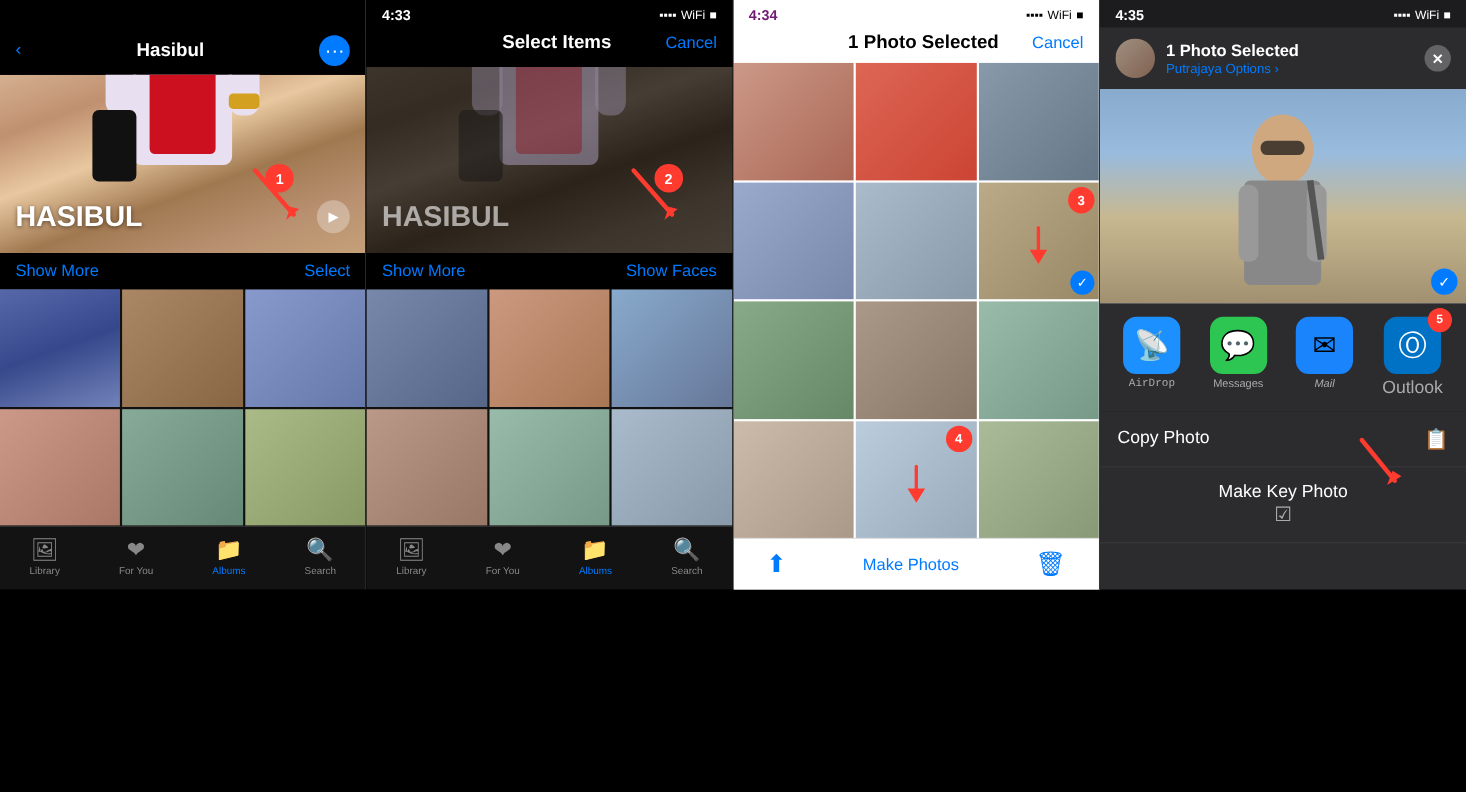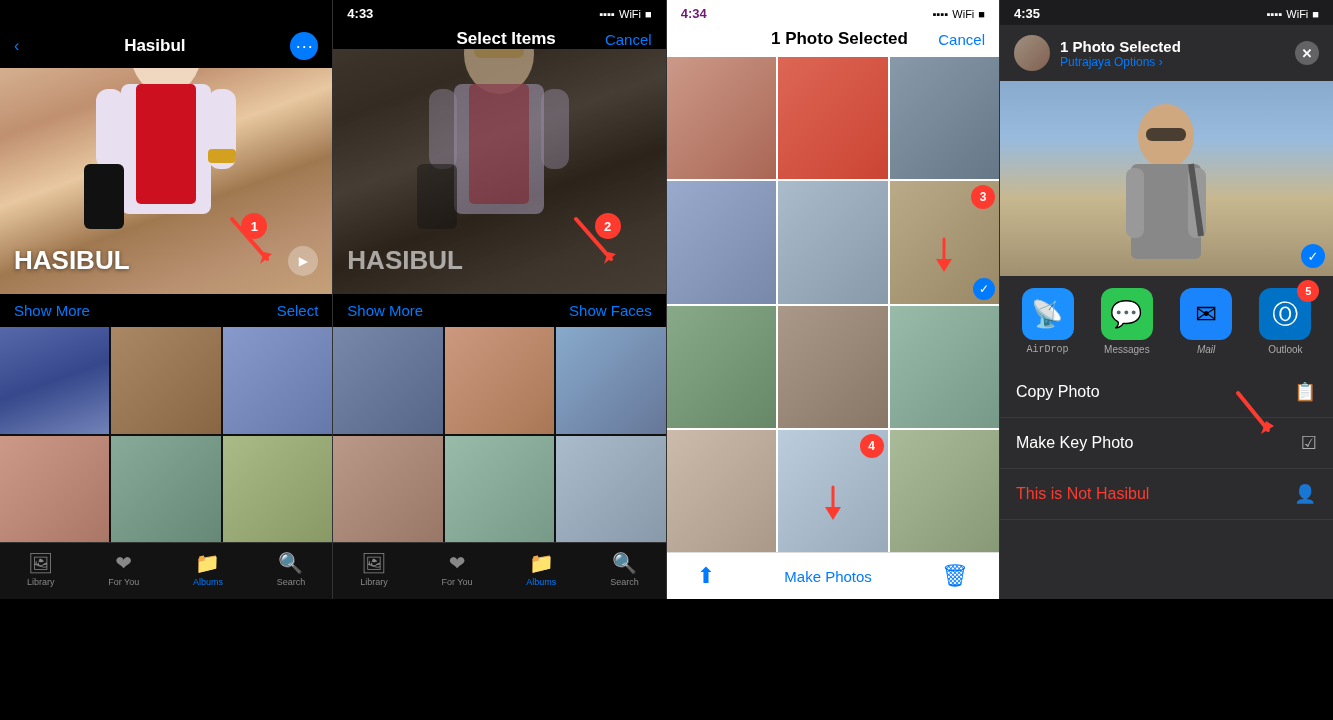--- a/index.html
+++ b/index.html
@@ -8,21 +8,21 @@
       height: 720px;
       overflow: hidden;
       display: flex;
       font-family: -apple-system, 'Helvetica Neue', sans-serif;
       background: #000;
     }
 
     
     .phone-panel {
       flex: 1;
-      height: 599px;
+      height: 536px;
       display: flex;
       flex-direction: column;
       overflow: hidden;
       border-right: 1px solid #333;
       position: relative;
     }
     .status-icons { display: flex; gap: 4px; align-items: center; }
 
     
     .panel1 { background: #000; }
@@ -139,21 +139,21 @@
 <div class="phone-panel" style="background:#000;">
   <div style="background:#000;padding:6px 14px 4px;display:flex;justify-content:space-between;align-items:center;flex-shrink:0;">
     <span style="color:#fff;font-size:13px;font-weight:600;">4:33</span>
     <div style="color:#fff;display:flex;gap:4px;font-size:11px;">
       <span>▪▪▪▪</span>
       <span>WiFi</span>
       <span>■</span>
     </div>
   </div>
 
-  <div style="background:#000;display:flex;align-items:center;justify-content:space-between;padding:4px 14px 0;flex-shrink:0;">
+  <div style="background:#000;display:flex;align-items:center;justify-content:space-between;padding:4px 14px 12px;flex-shrink:0;">
     <span style="width:60px;"></span>
     <span style="color:#fff;font-size:17px;font-weight:600;">Select Items</span>
     <span style="color:#007AFF;font-size:15px;">Cancel</span>
   </div>
 
   <div style="position:relative;flex:1;min-height:0;overflow:hidden;">
     <div style="position:absolute;inset:0;background:linear-gradient(160deg,#706050 0%,#605040 20%,#807060 40%,#504030 60%,#706050 80%,#807060 100%);"></div>
     <div style="position:absolute;inset:0;background:rgba(0,0,0,0.45);"></div>
     <svg style="position:absolute;bottom:0;left:50%;transform:translateX(-50%);width:200px;height:320px;opacity:0.7;" viewBox="0 0 200 320">
       <ellipse cx="100" cy="80" rx="35" ry="40" fill="#c0a888"></ellipse>
@@ -316,42 +316,38 @@
     <div style="display:flex;flex-direction:column;align-items:center;gap:4px;">
       <div style="width:52px;height:52px;border-radius:12px;background:#2dc653;display:flex;align-items:center;justify-content:center;font-size:26px;">💬</div>
       <span style="color:#aaa;font-size:10px;">Messages</span>
     </div>
     <div style="display:flex;flex-direction:column;align-items:center;gap:4px;">
       <div style="width:52px;height:52px;border-radius:12px;background:#1984fc;display:flex;align-items:center;justify-content:center;font-size:26px;">✉</div>
       <span style="color:#aaa;font-size:10px;font-style:italic;">Mail</span>
     </div>
     <div style="display:flex;flex-direction:column;align-items:center;gap:4px;position:relative;">
       <div style="width:52px;height:52px;border-radius:12px;background:#0072C6;display:flex;align-items:center;justify-content:center;font-size:26px;color:#fff;">Ⓞ</div>
-      <span style="color:#aaa;font-size:10px;">Outlook</span>
+      <span style="color:#aaa;font-size:16px;">Outlook</span>
 
       <div style="position:absolute;top:-8px;right:-8px;width:22px;height:22px;border-radius:50%;background:#FF3B30;color:#fff;font-size:11px;font-weight:700;display:flex;align-items:center;justify-content:center;">5</div>
     </div>
   </div>
 
   <div style="flex:1;background:#2c2c2e;overflow:hidden;position:relative;">
 
     <div style="display:flex;justify-content:space-between;align-items:center;padding:14px 16px;border-bottom:1px solid #3a3a3c;background:#2c2c2e;">
       <span style="color:#fff;font-size:16px;">Copy Photo</span>
       <span style="color:#aaa;font-size:18px;">📋</span>
     </div>
 
-    <div style="display:flex;justify-content:space-between;align-items:center;padding:14px 16px;border-bottom:1px solid #3a3a3c;background:#2c2c2e;position:relative;">
+    <div style="display:flex;justify-content:space-between;align-items:center;padding:14px 16px;border-bottom:1px solid #3a3a3c;background:#2c2c2e;position:relative;flex-direction:column;">
       <span style="color:#fff;font-size:16px;">Make Key Photo</span>
       <span style="color:#aaa;font-size:18px;">☑</span>
 
       <svg style="position:absolute;right:50px;top:-30px;width:55px;height:55px;" viewBox="0 0 55 55">
         <line x1="10" y1="5" x2="40" y2="42" stroke="#FF3B30" stroke-width="4" stroke-linecap="round"></line>
         <polygon points="33,46 46,38 38,33" fill="#FF3B30"></polygon>
       </svg>
     </div>
 
-    <div style="display:flex;justify-content:space-between;align-items:center;padding:14px 16px;border-bottom:1px solid #3a3a3c;background:#2c2c2e;">
-      <span style="color:#FF3B30;font-size:16px;">This is Not Hasibul</span>
-      <span style="color:#FF3B30;font-size:18px;">👤</span>
-    </div>
 
   </div>
 </div>
 
 </body></html>

